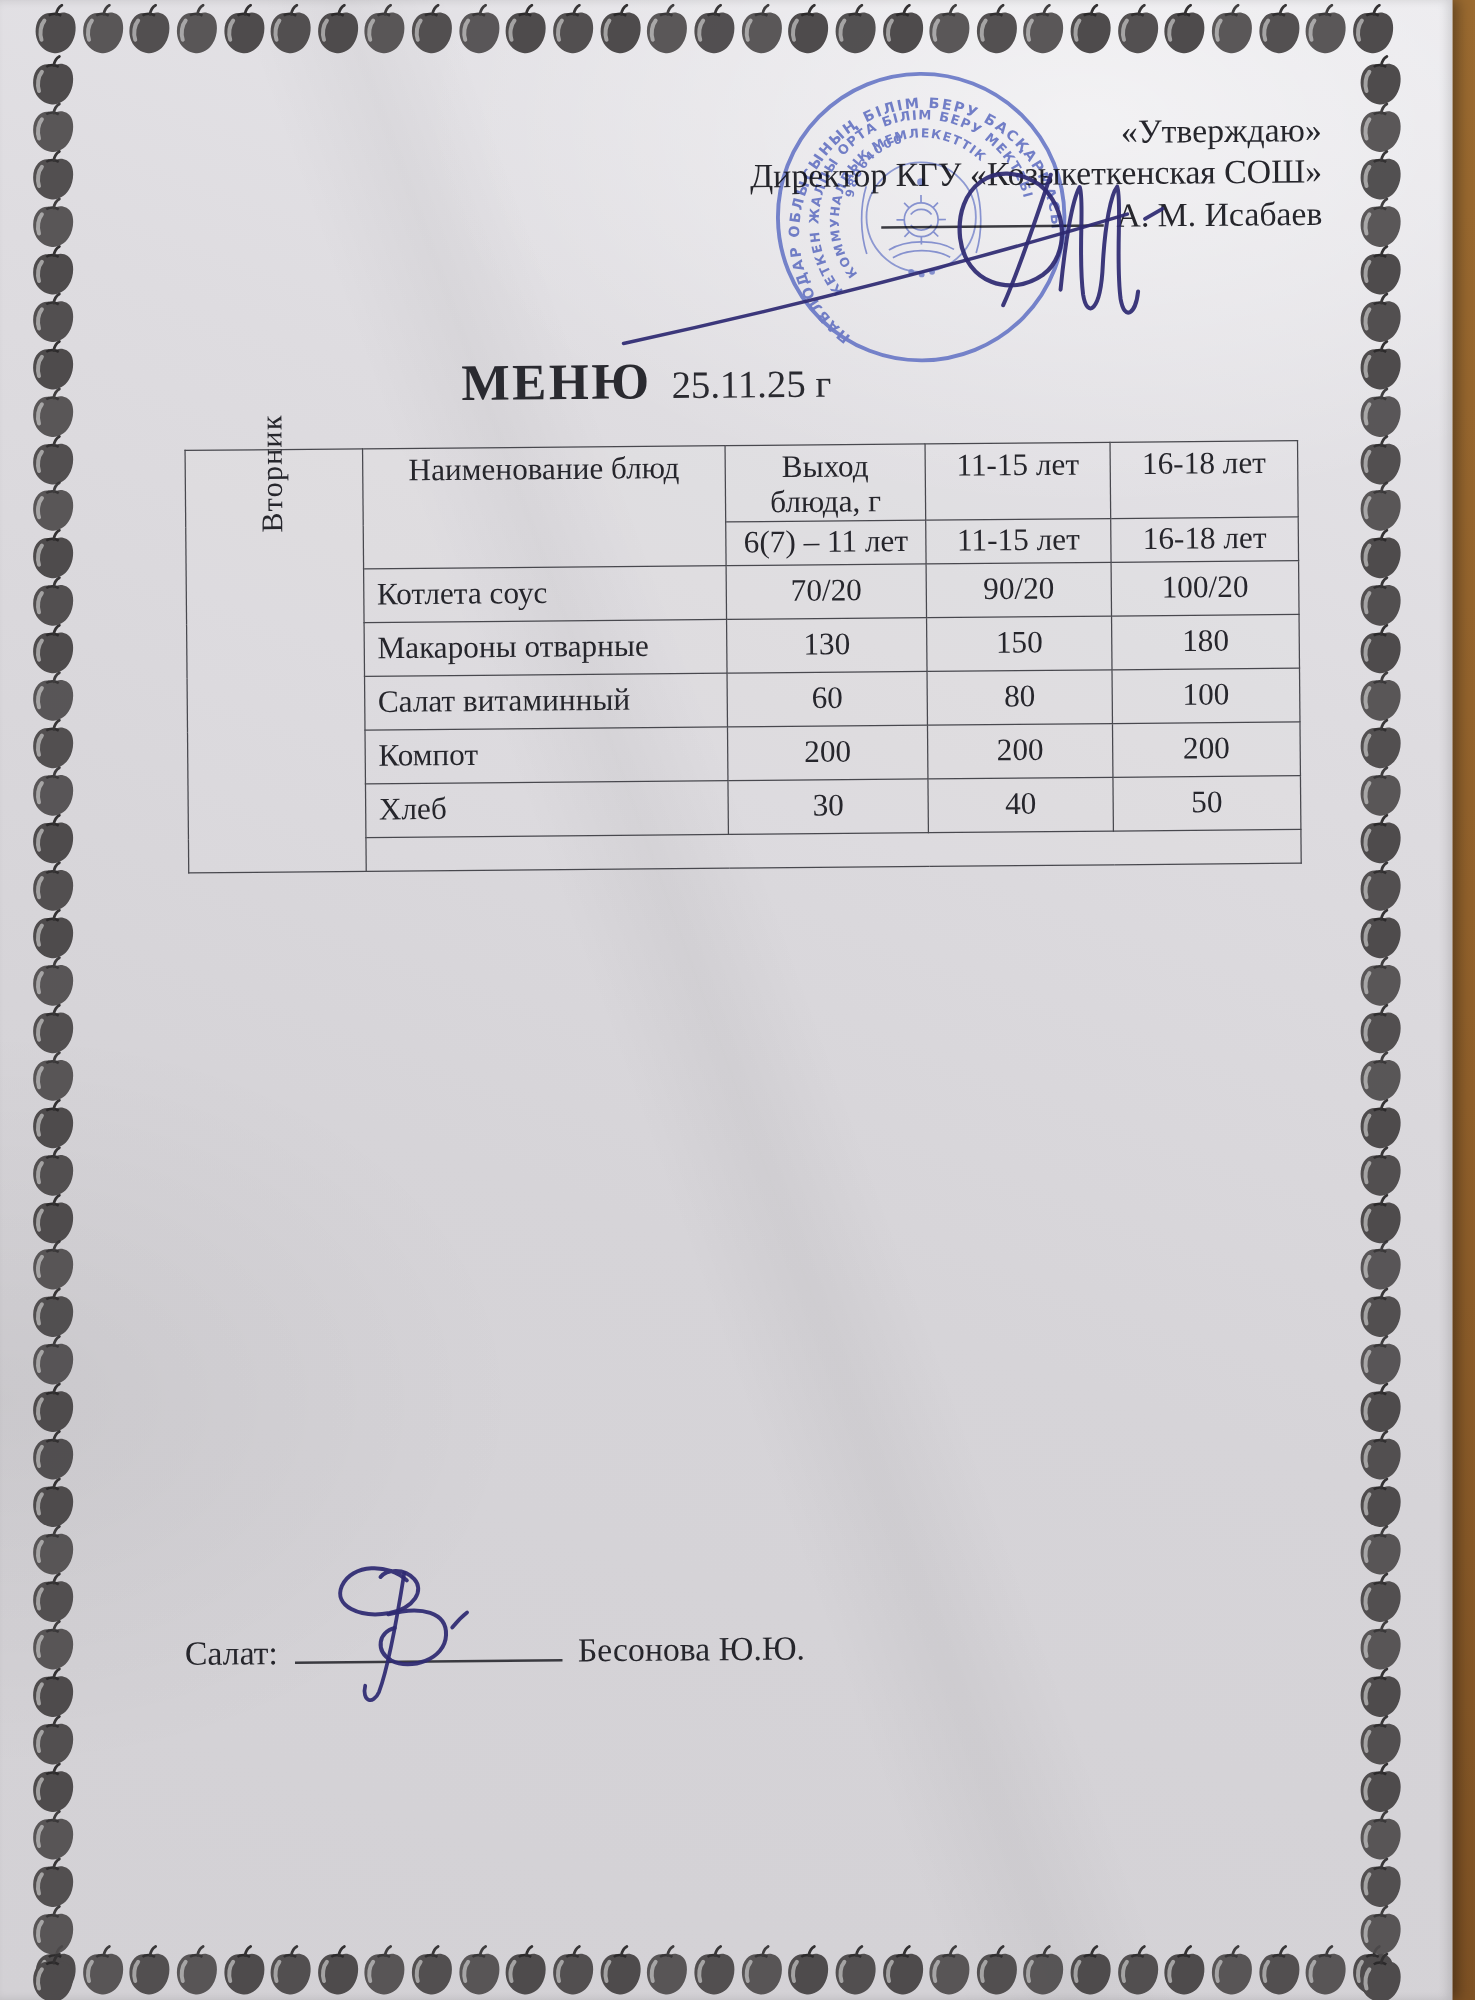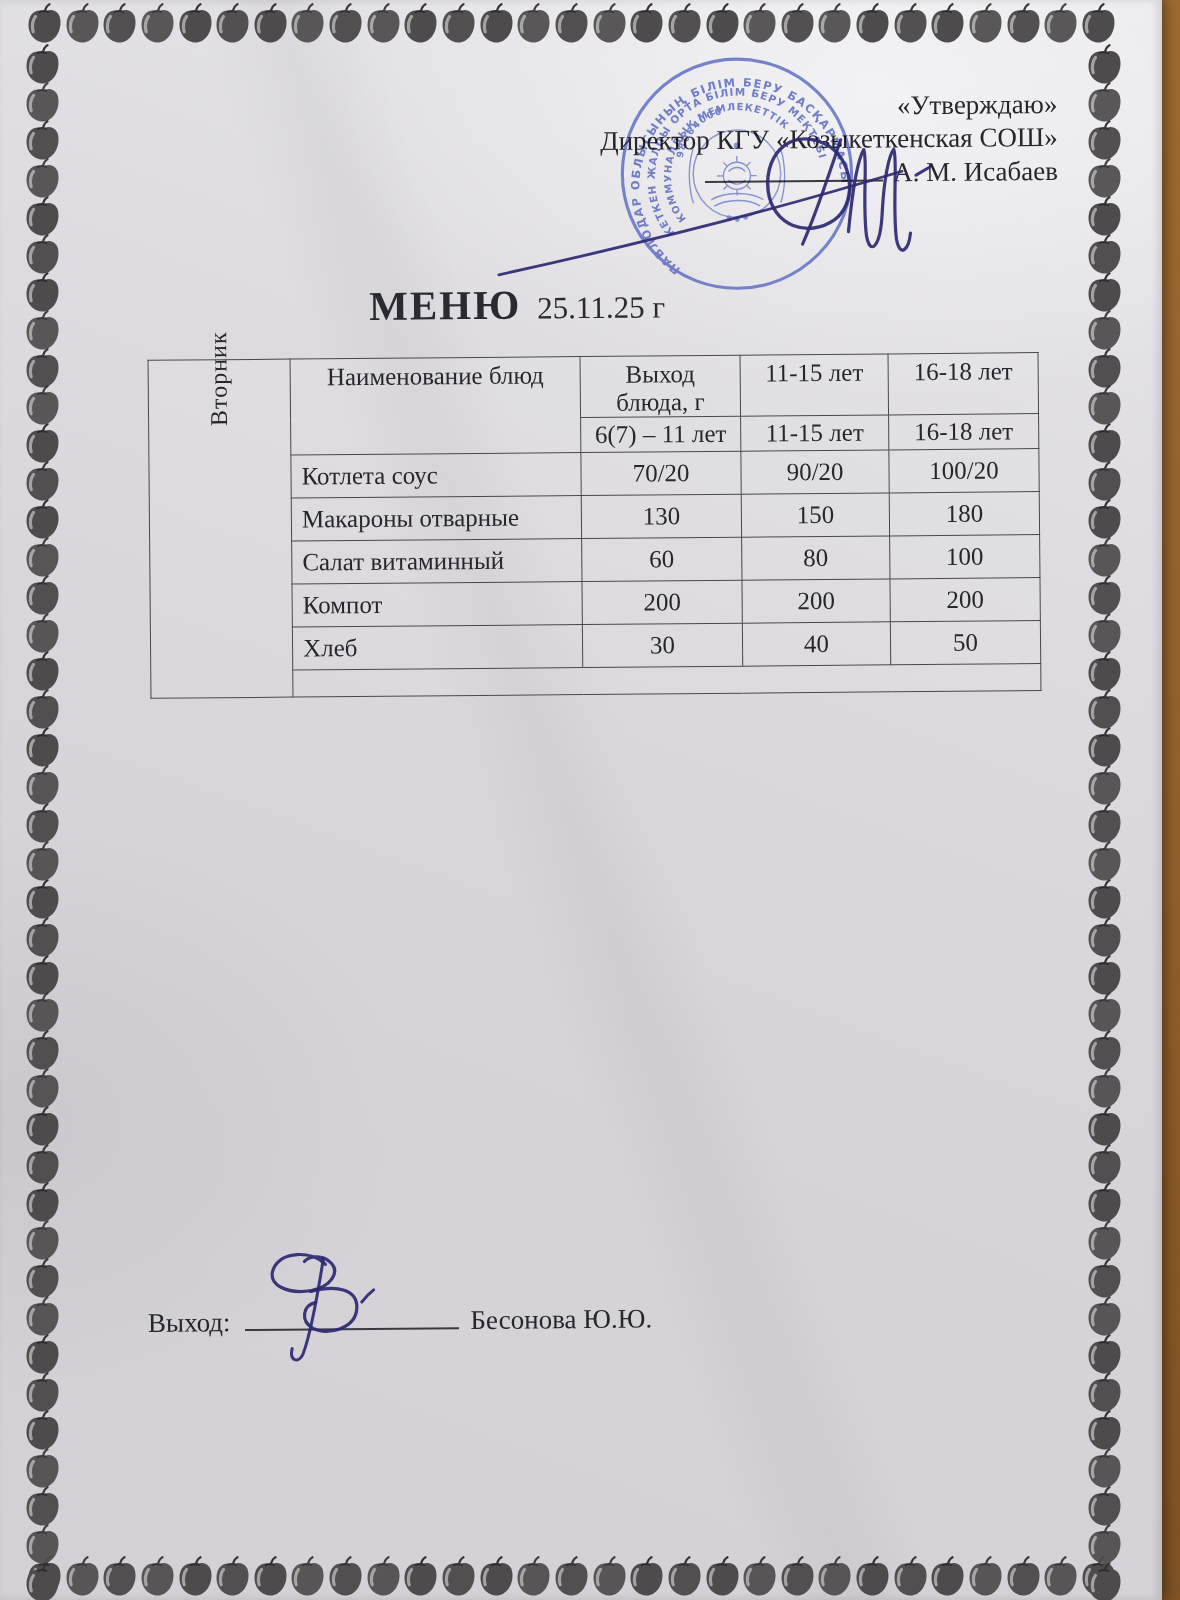--- a/index.html
+++ b/index.html
@@ -1447,21 +1447,21 @@
         <td class="num">40</td>
         <td class="num">50</td>
       </tr>
       <tr class="empty-row">
           <td colspan="4"></td>
         </tr>
     </tbody>
   </table>
 
   <div class="footer">
-    <span>Выход:</span><span class="cook-line"></span><span>Бесонова Ю.Ю.</span>
+    <span>Салат:</span><span class="cook-line"></span><span>Бесонова Ю.Ю.</span>
   </div>
 
   <svg class="ink" width="1180" height="1600" viewBox="0 0 1180 1600">
     <path d="M 320,1262 C 306,1248 276,1248 268,1266 C 261,1282 282,1292 306,1288 C 326,1284 334,1270 326,1261 C 318,1252 304,1253 299,1259" stroke-width="3.2"></path>
     <path d="M 305,1289 C 332,1282 352,1288 351,1306 C 350,1326 322,1334 307,1326 C 294,1318 297,1303 310,1300" stroke-width="3.2"></path>
     <path d="M 318,1256 C 312,1292 305,1330 297,1351 C 292,1362 283,1358 286,1346" stroke-width="3"></path>
     <path d="M 356,1300 C 360,1295 364,1291 368,1288" stroke-width="3"></path>
   </svg>
 
 </div>

